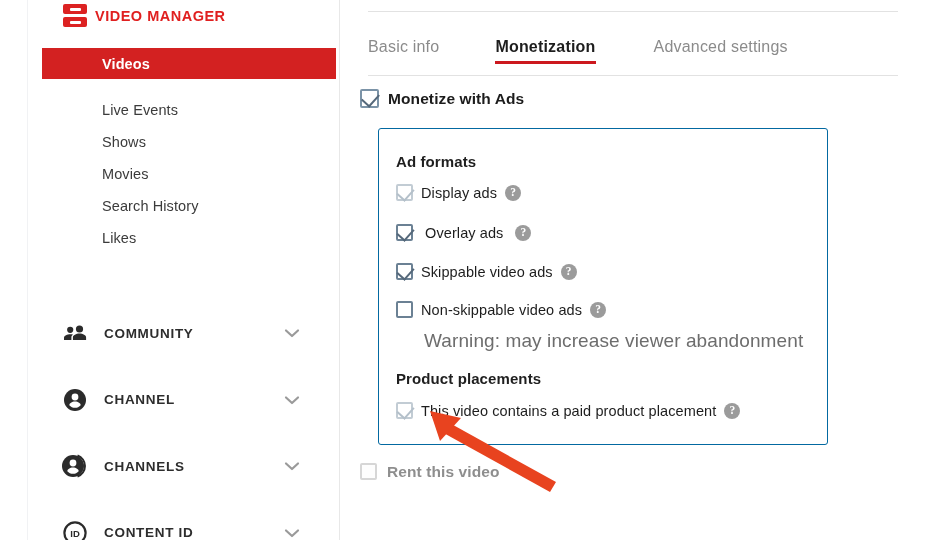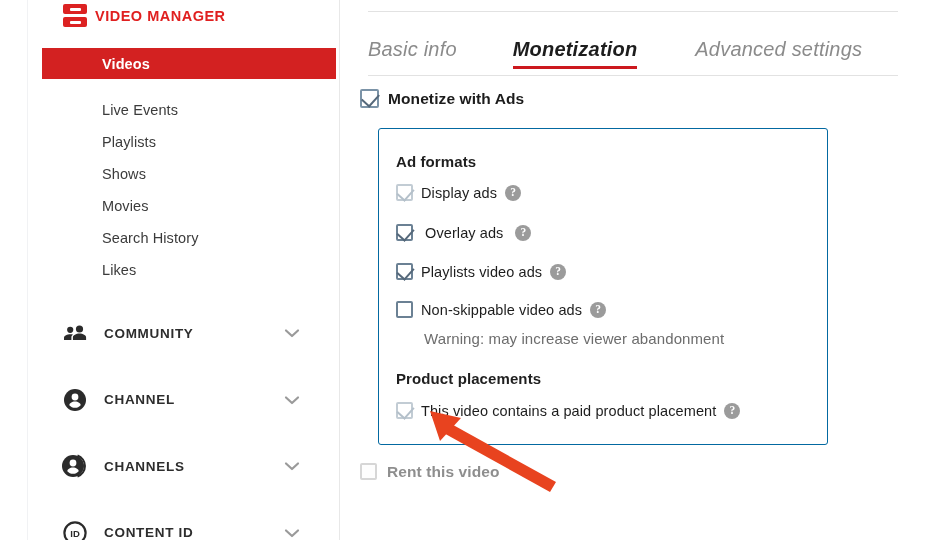--- a/index.html
+++ b/index.html
@@ -125,27 +125,26 @@
   .rule-tabs { left: 28px; top: 75px; width: 530px; }
 
   .tabs {
     position: absolute;
     left: 28px; top: 38px;
     height: 38px;
     display: flex;
     align-items: flex-start;
   }
   .tab {
-    font-size: 20px;
+    font-size: 16px;
     color: #8b8b8b;
     letter-spacing: 0.2px;
     position: relative;
     padding-bottom: 8px;
     white-space: nowrap;
-    font-style: italic;
   }
   .tab.active { color: #1d1d1d; font-weight: bold; }
   .tab.active::after {
     content: "";
     position: absolute;
     left: 0; right: 0; bottom: 0;
     height: 3px;
     background: #cc181e;
   }
   .tab-gap-1 { width: 56px; }
@@ -195,21 +194,21 @@
   }
   .opt-1 { top: 55px; }
   .opt-2 { top: 95px; gap: 12px; }
   .opt-3 { top: 134px; }
   .opt-4 { top: 172px; }
   .opt-5 { top: 273px; }
 
   .warning-text {
     position: absolute;
     left: 45px; top: 201px;
-    font-size: 15px;
+    font-size: 19px;
     color: #6d6d6d;
     letter-spacing: 0.1px;
   }
 
   
   .cb {
     width: 17px; height: 17px;
     box-sizing: border-box;
     border: 2px solid #546778;
     border-radius: 2px;
@@ -297,23 +296,20 @@
 
     <div class="active-row">
       <div class="label">Videos</div>
     </div>
 
     <div class="nav-list">
       <div class="nav-item">
         <span>Live Events</span>
       </div>
       <div class="nav-item">
-        <span>Playlists</span>
-      </div>
-      <div class="nav-item">
         <span>Shows</span>
       </div>
       <div class="nav-item">
         <span>Movies</span>
       </div>
       <div class="nav-item">
         <span>Search History</span>
       </div>
       <div class="nav-item">
         <span>Likes</span>
@@ -434,21 +430,21 @@
             <span class="tick"></span>
           </span>
         <span class="opt-label">Overlay ads</span>
         <span class="help">?</span>
       </div>
 
       <div class="opt-row opt-3">
         <span class="cb blue">
             <span class="tick"></span>
           </span>
-        <span class="opt-label">Playlists video ads</span>
+        <span class="opt-label">Skippable video ads</span>
         <span class="help">?</span>
       </div>
 
       <div class="opt-row opt-4">
         <span class="cb blue"></span>
         <span class="opt-label">Non-skippable video ads</span>
         <span class="help">?</span>
       </div>
 
       <div class="warning-text">Warning: may increase viewer abandonment</div>

